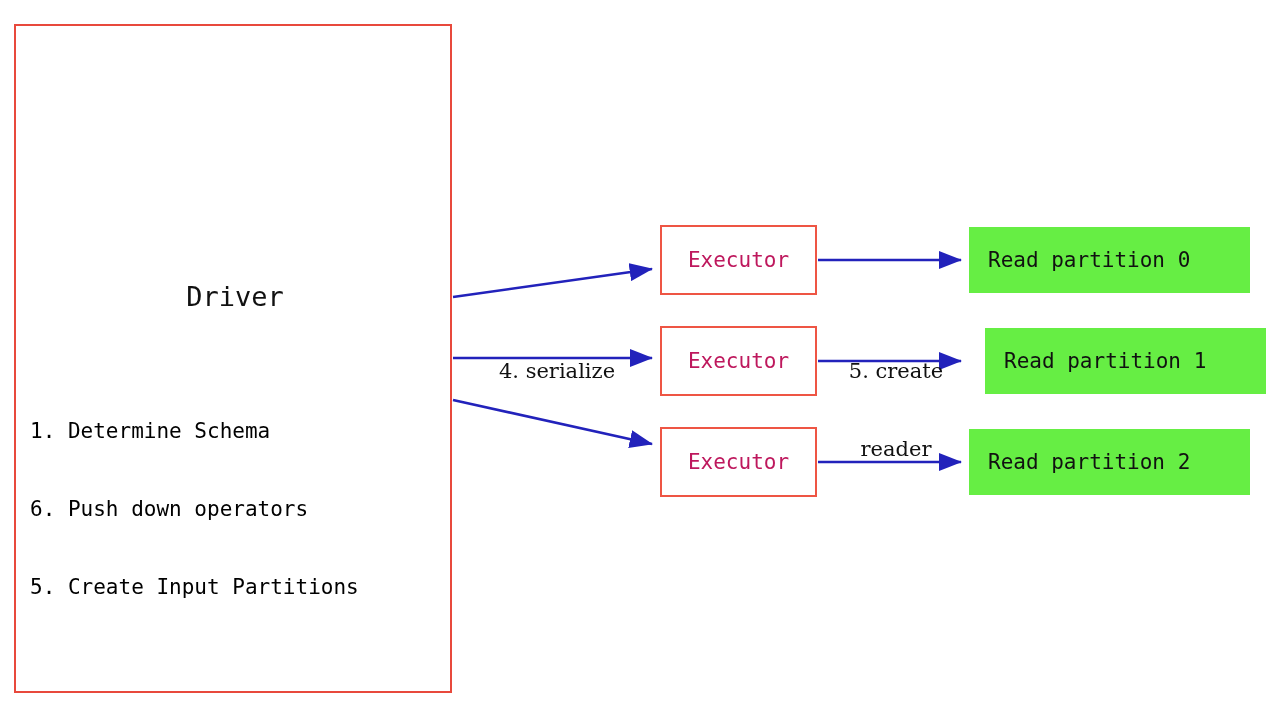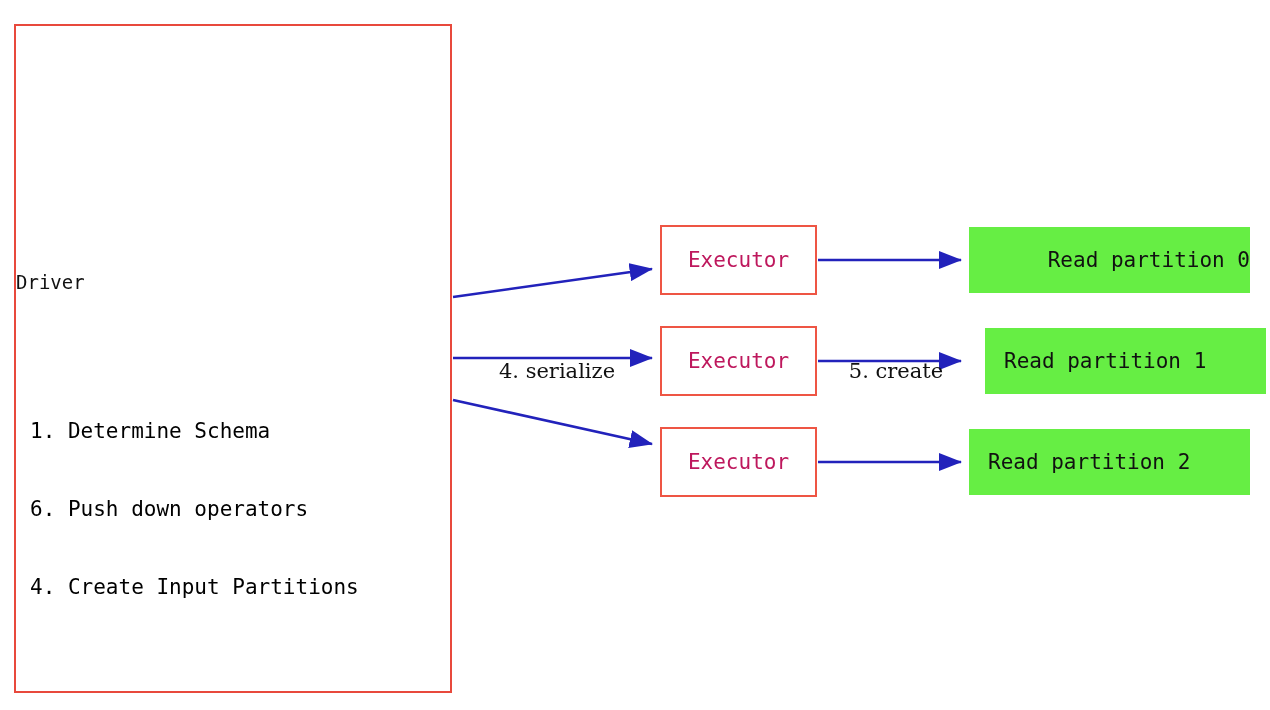--- a/index.html
+++ b/index.html
@@ -31,25 +31,25 @@
     top: 24px;
     width: 438px;
     height: 669px;
     border: 2px solid #e8493c;
     box-sizing: border-box;
     background: #ffffff;
   }
   #driver-title {
     position: absolute;
     left: 0;
-    top: 245px;
+    top: 255px;
     width: 438px;
-    text-align: left;
+    text-align: center;
     font-family: "DejaVu Sans Mono", "Liberation Mono", monospace;
-    font-size: 19px;
+    font-size: 27px;
     color: #111111;
     letter-spacing: 0px;
     white-space: pre;
   }
   #driver-steps {
     position: absolute;
     left: 14px;
     top: 340px;
     width: 424px;
     font-family: "DejaVu Sans Mono", "Liberation Mono", monospace;
@@ -95,21 +95,21 @@
     justify-content: flex-start;
     box-sizing: border-box;
     padding-left: 19px;
   }
   .partition-label {
     font-family: "DejaVu Sans Mono", "Liberation Mono", monospace;
     font-size: 21px;
     color: #111111;
     white-space: pre;
   }
-  #partition-0 { top: 227px; justify-content: flex-end; }
+  #partition-0 { top: 227px; }
   #partition-1 { top: 328px; margin-left: 16px; }
   #partition-2 { top: 429px; }
   
   .arrow-label {
     position: absolute;
     font-family: "DejaVu Serif", "Liberation Serif", serif;
     font-size: 21px;
     color: #111111;
     text-align: center;
     line-height: 26px;
@@ -150,21 +150,21 @@
     <line x1="818" y1="361" x2="961" y2="361" stroke="#2222bb" stroke-width="2.6" marker-end="url(#arrowhead)"></line>
 
     <line x1="818" y1="462" x2="961" y2="462" stroke="#2222bb" stroke-width="2.6" marker-end="url(#arrowhead)"></line>
   </svg>
 
   <div id="driver-box">
     <div id="driver-title">Driver</div>
     <div id="driver-steps">
       <span class="driver-step">1. Determine Schema</span>
       <span class="driver-step">6. Push down operators</span>
-      <span class="driver-step">4. Create Input Partitions</span>
+      <span class="driver-step">5. Create Input Partitions</span>
     </div>
   </div>
 
   <div class="executor-box" id="executor-0">
     <span class="executor-label">Executor</span>
   </div>
   <div class="executor-box" id="executor-1">
     <span class="executor-label">Executor</span>
   </div>
   <div class="executor-box" id="executor-2">
@@ -180,15 +180,16 @@
   <div class="partition-box" id="partition-2">
     <span class="partition-label">Read partition 2</span>
   </div>
 
   <div class="arrow-label" id="label-serialize">
     <div>4. serialize</div>
   </div>
 
   <div class="arrow-label" id="label-create-reader">
     <div>5. create</div>
+    <div>reader</div>
   </div>
 
 </div>
 
 </body></html>

